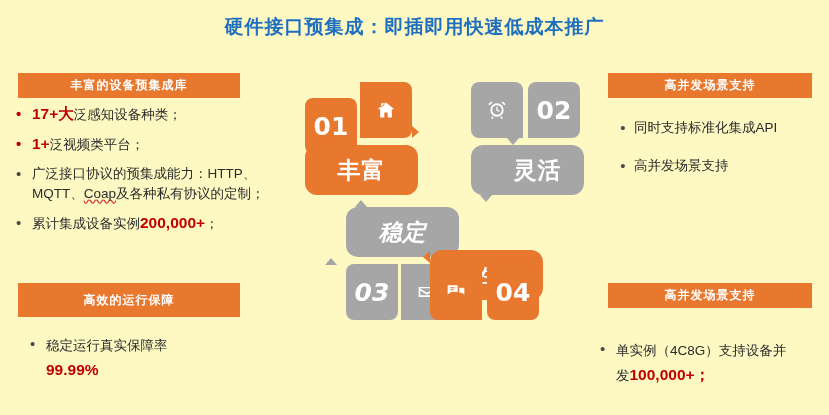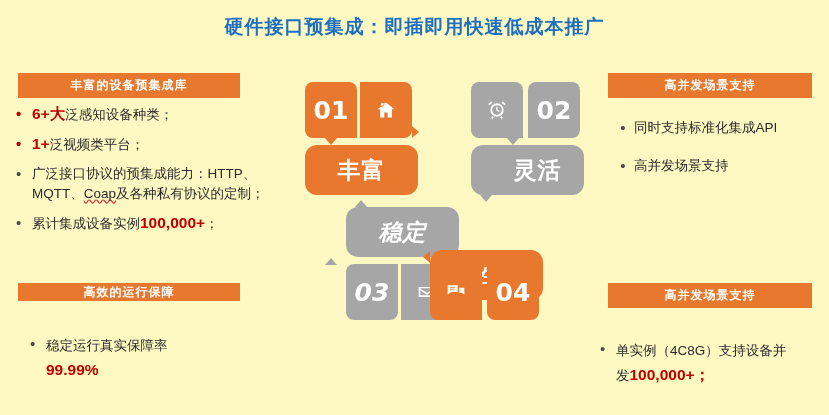--- a/index.html
+++ b/index.html
@@ -25,21 +25,21 @@
     position: absolute;
     background: #E8782E;
     color: #ffffff;
     font-weight: bold;
     font-size: 12px;
     letter-spacing: 1px;
     display: flex; align-items: center; justify-content: center;
     white-space: nowrap;
   }
   #hdr-left-top    { left: 18px;  top: 73px;  width: 222px; height: 25px; }
-  #hdr-left-bottom { left: 18px;  top: 283px; width: 222px; height: 18px; }
+  #hdr-left-bottom { left: 18px;  top: 283px; width: 222px; height: 34px; }
   #hdr-right-top    { left: 608px; top: 73px;  width: 204px; height: 25px; }
   #hdr-right-bottom { left: 608px; top: 283px; width: 204px; height: 25px; }
 
   
   .bullet-list { position: absolute; }
   .bullet-row {
     display: flex;
     align-items: flex-start;
     margin-bottom: 6px;
   }
@@ -137,36 +137,36 @@
 <div id="slide">
 
   <div class="slide-title">硬件接口预集成：即插即用快速低成本推广</div>
 
   <div class="panel-header" id="hdr-left-top">丰富的设备预集成库</div>
 
   <div class="bullet-list" id="list-left-top">
 
     <div class="bullet-row">
       <span class="bullet-dot red">•</span>
-      <span class="bullet-text"><span class="strong-red">6+大</span><span>泛感知设备种类；</span></span>
+      <span class="bullet-text"><span class="strong-red">17+大</span><span>泛感知设备种类；</span></span>
     </div>
 
     <div class="bullet-row">
       <span class="bullet-dot red">•</span>
       <span class="bullet-text"><span class="strong-red">1+</span><span>泛视频类平台；</span></span>
     </div>
 
     <div class="bullet-row">
       <span class="bullet-dot">•</span>
       <span class="bullet-text"><span>广泛接口协议的预集成能力：HTTP、</span><span class="sub-line"><span>MQTT、</span><span class="spell-underline">Coap</span><span>及各种私有协议的定制；</span></span></span>
     </div>
 
     <div class="bullet-row">
       <span class="bullet-dot">•</span>
-      <span class="bullet-text"><span>累计集成设备实例</span><span class="strong-red">100,000+</span><span>；</span></span>
+      <span class="bullet-text"><span>累计集成设备实例</span><span class="strong-red">200,000+</span><span>；</span></span>
     </div>
   </div>
 
   <div class="panel-header" id="hdr-left-bottom">高效的运行保障</div>
 
   <div class="bullet-list" id="list-left-bottom">
     <div class="bullet-row">
       <span class="bullet-dot">•</span>
       <span class="bullet-text"><span>稳定运行真实保障率</span><span class="sub-line strong-red">99.99%</span></span>
     </div>
@@ -190,21 +190,21 @@
   <div class="bullet-list" id="list-right-bottom">
     <div class="bullet-row">
       <span class="bullet-dot">•</span>
       <span class="bullet-text"><span>单实例（4C8G）支持设备并</span><span class="sub-line"><span>发</span><span class="strong-red">100,000+；</span></span></span>
     </div>
   </div>
 
   <div id="diagram">
 
     <div class="quad" id="quad1">
-      <div class="blk orange num-badge r-tl r-tr r-bl" style="left:0; top:0;">01</div>
+      <div class="blk orange num-badge r-tl r-tr r-bl" style="left:0; top:16px;">01</div>
       <div class="tail down-o" style="left:20px; top:56px;"></div>
       <div class="blk orange icon-badge r-tr r-br" style="left:55px; top:0;">
         <svg viewBox="0 0 24 24" aria-hidden="true">
             <path d="M12 3L2 11h3v10h5v-6h4v6h5V11h3L12 3zm-6 1h4v2l-4 3V4z"></path>
           </svg>
       </div>
       <div class="tail right-o" style="left:107px; top:44px;"></div>
       <div class="blk orange label-blk r-all" style="left:0; top:63px;">丰富</div>
     </div>
 

